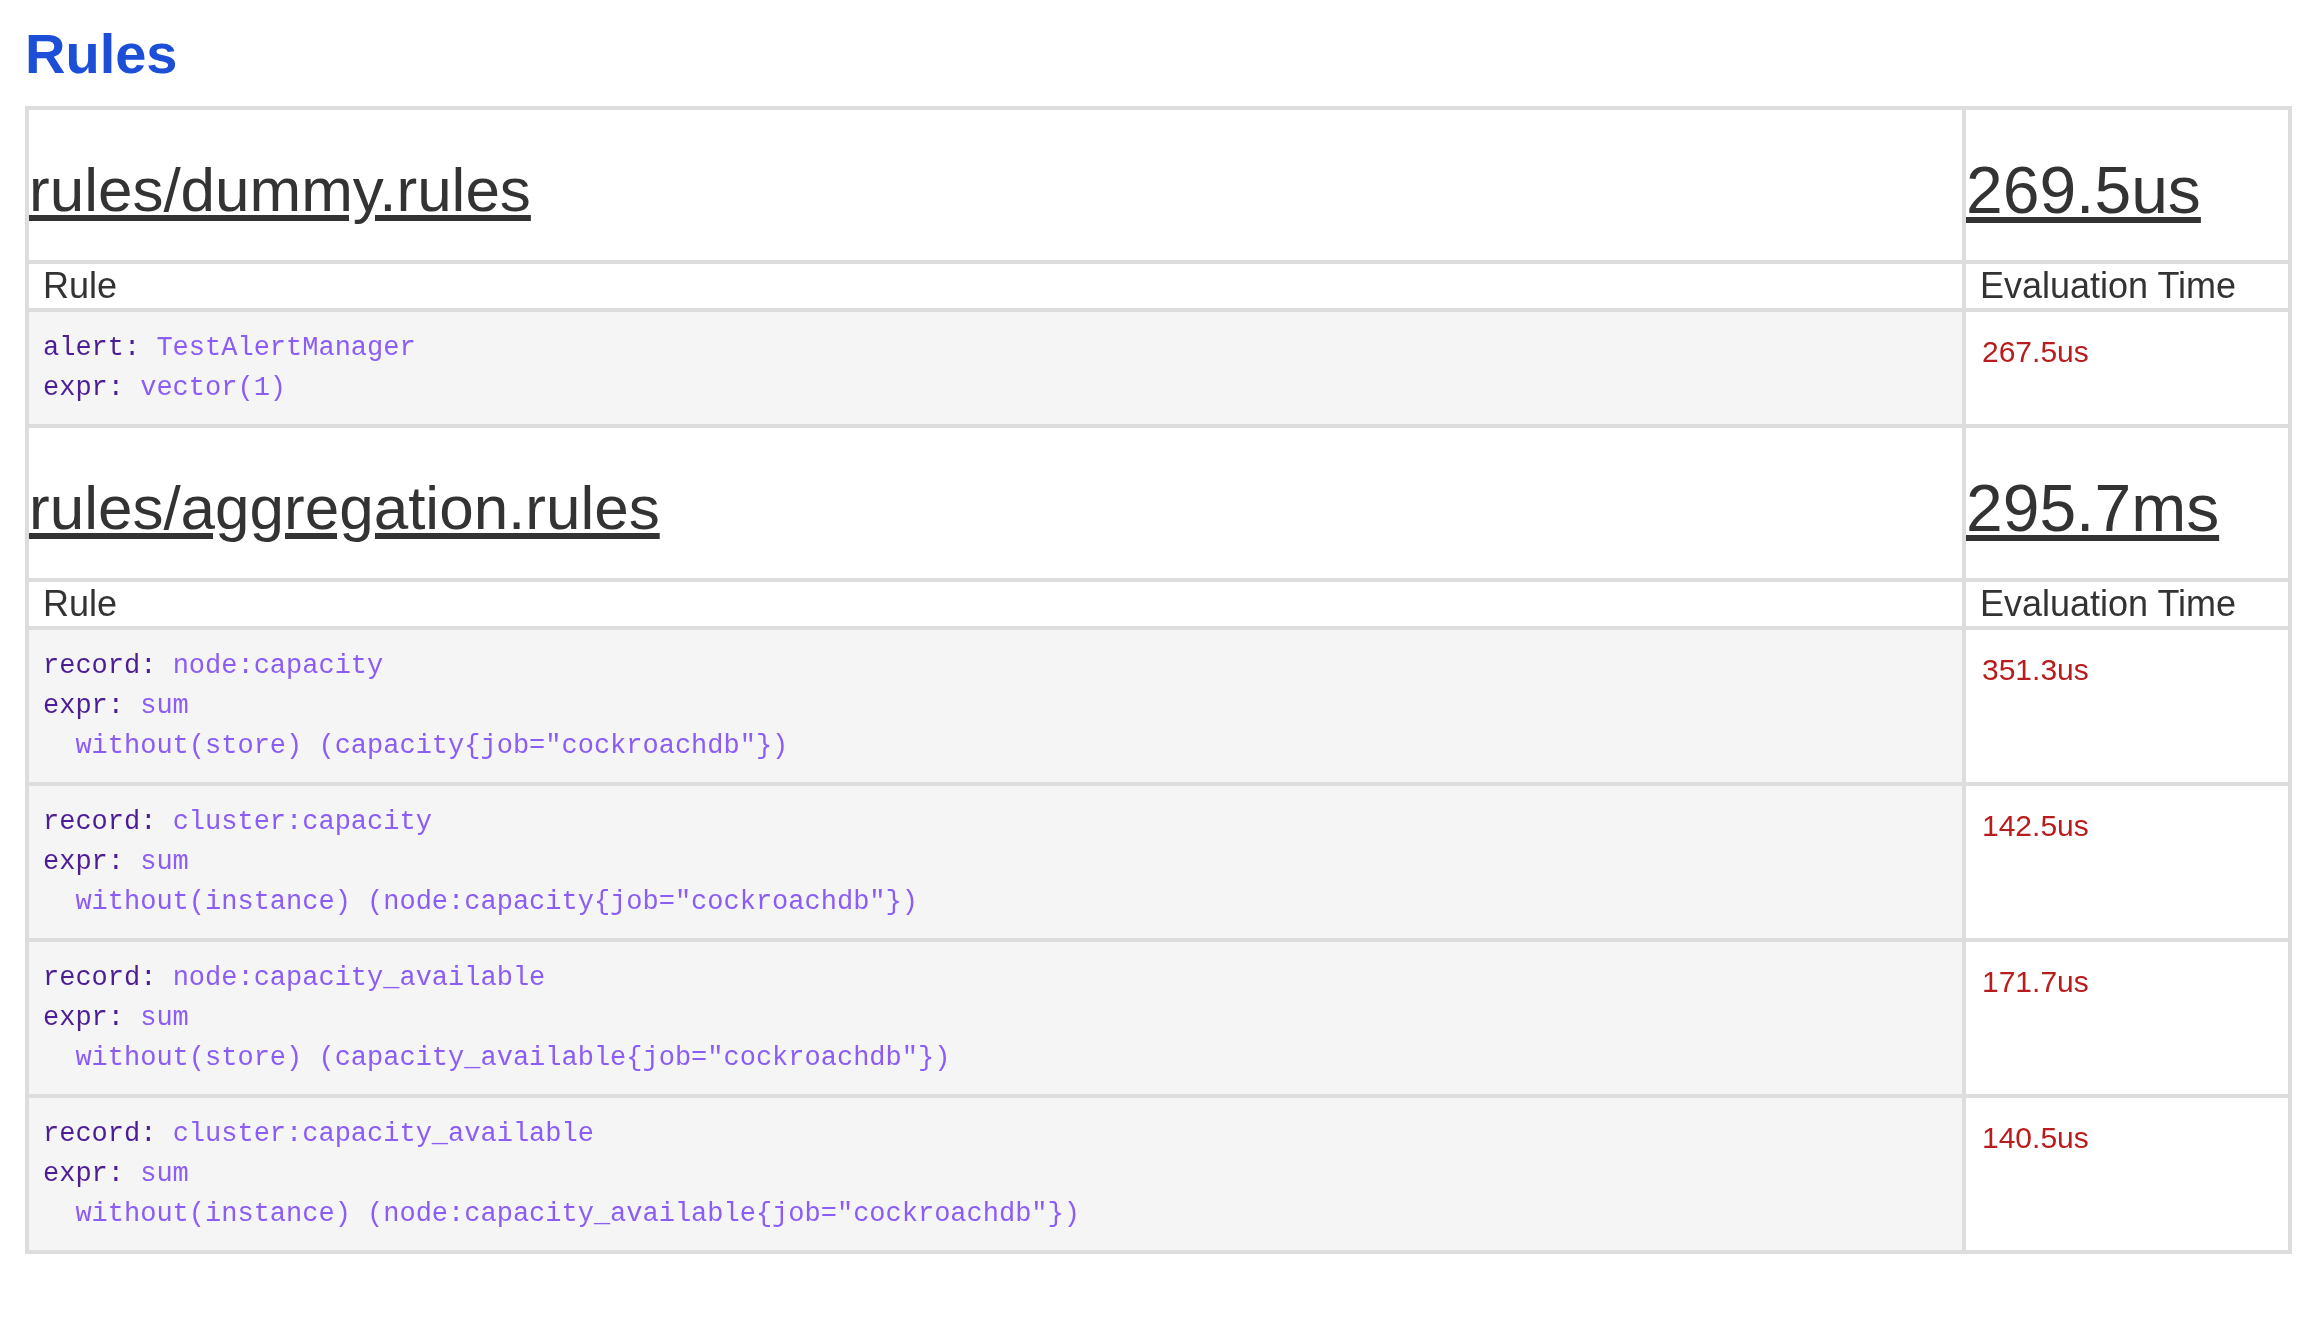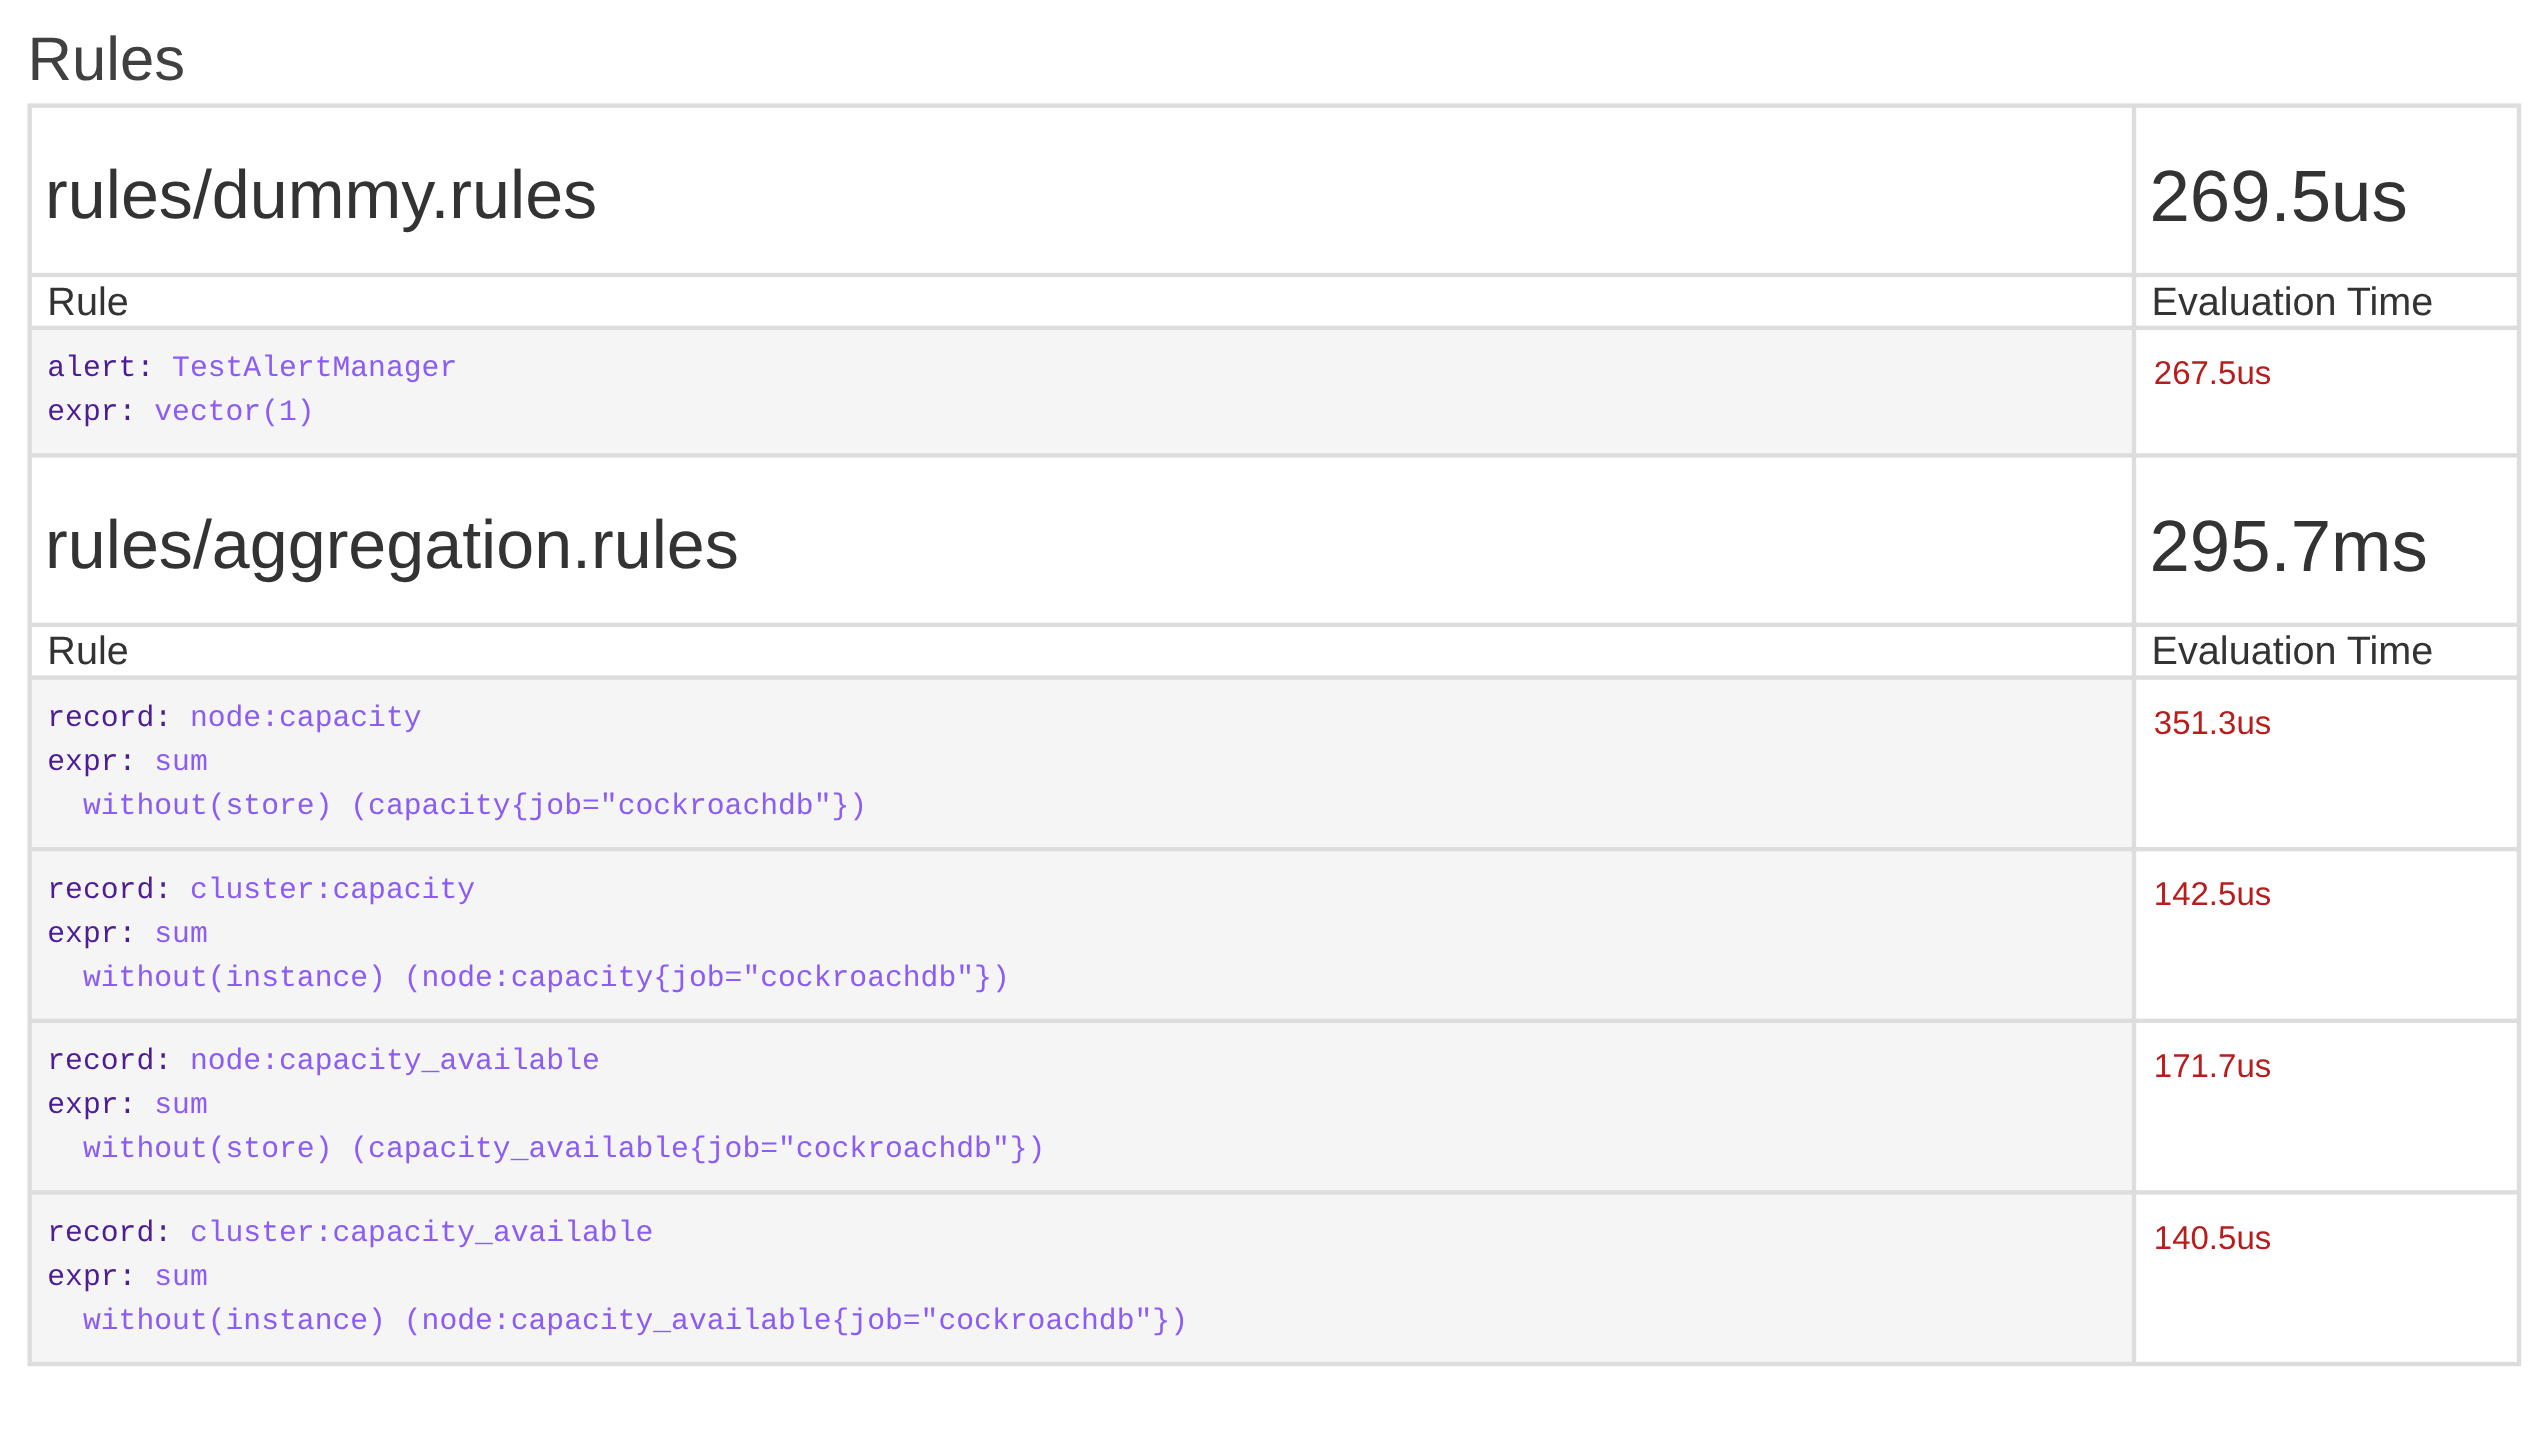--- a/index.html
+++ b/index.html
@@ -11,41 +11,42 @@
     overflow: hidden;
     font-family: "Liberation Sans", "DejaVu Sans", sans-serif;
     color: #333333;
   }
   .page {
     padding: 8px 24px 0 25px;
   }
   h1.page-title {
     font-size: 56px;
     line-height: 64px;
-    font-weight: 400;
-    color: #404040;
-    margin: 14px 0 8px 0;
+    font-weight: 700;
+    color: #1d4ed8;
+    margin: 14px 0 20px 0;
   }
   table.rules-table {
     width: 100%;
     border-collapse: separate;
     border-spacing: 4px;
     background: #dddddd;
     table-layout: fixed;
   }
   td {
     background: #ffffff;
     vertical-align: top;
     margin: 0;
   }
   td.col-right {
     width: 322px;
   }
   td.group-cell {
-    padding: 16px 12px;
+    padding: 16px 0;
+    text-decoration: underline;
   }
   .group-cell h2 {
     font-weight: 400;
     color: #333333;
     margin: 30px 0 20px 0;
     line-height: 68px;
     white-space: nowrap;
   }
   h2.group-title   { font-size: 62px; }
   h2.group-total   { font-size: 66px; }

